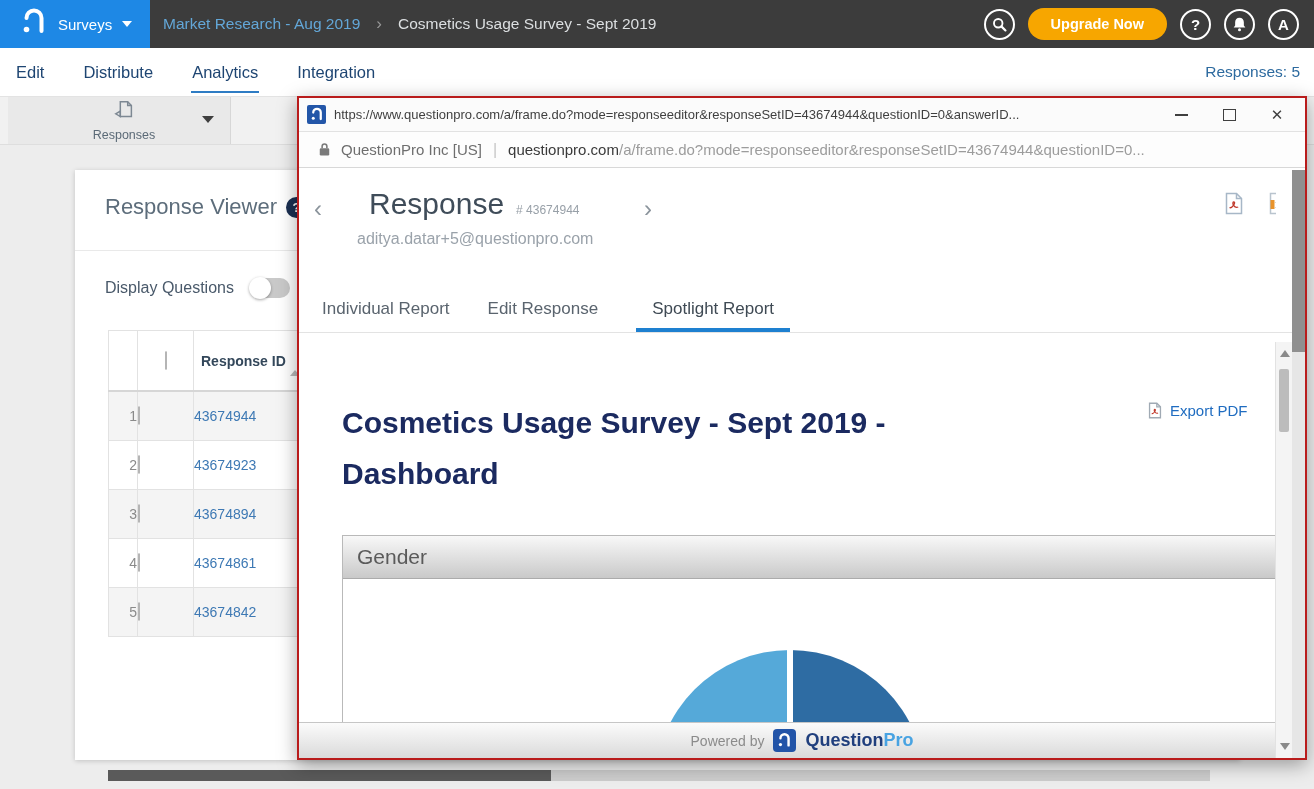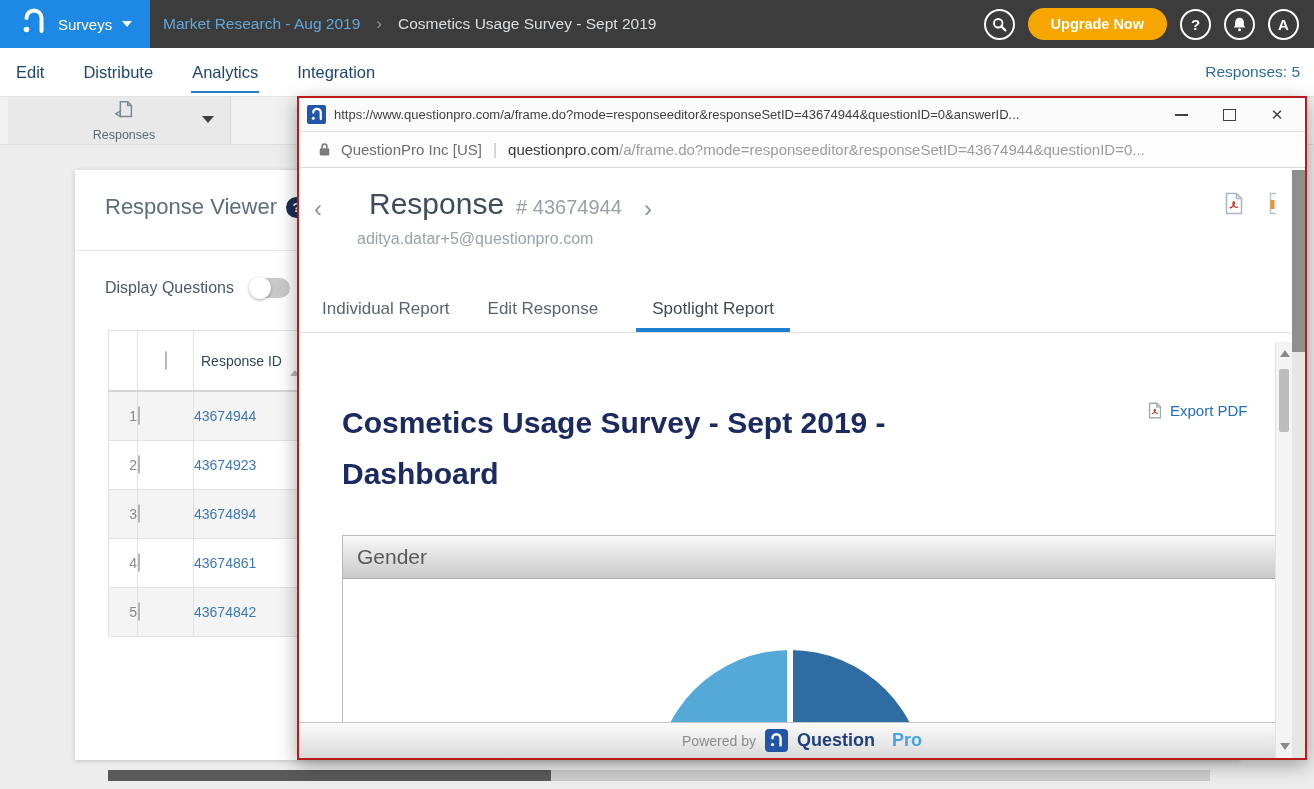--- a/index.html
+++ b/index.html
@@ -63,21 +63,21 @@
   .resp-table{position:absolute;left:33px;top:160px;width:1100px;border-collapse:collapse;}
   .resp-table td,.resp-table th{border:1px solid #e2e2e2;padding:0;}
   .resp-table th{height:59px;background:#fff;border-bottom:2px solid #d6d6d6;}
   .resp-table td{height:48px;}
   .col-num{width:28px;}
   .col-check{width:55px;}
   .cell-num{text-align:right;padding-right:7px;color:#8a8a8a;font-size:14px;}
   .checkbox{width:20px;height:20px;border:1px solid #b5b5b5;border-radius:3px;background:#fff;
             margin:0 auto;cursor:pointer;}
   .th-id{position:relative;text-align:left;}
-  .th-id-label{font-size:14px;color:#33475a;font-weight:normal;padding-left:7px;}
+  .th-id-label{font-size:14px;color:#33475a;font-weight:bold;padding-left:7px;}
   .sort-icon{position:absolute;left:96px;top:22px;}
   .sort-icon .up{width:0;height:0;border-left:5px solid transparent;border-right:5px solid transparent;
                  border-bottom:6px solid #b8b8b8;margin-bottom:2px;}
   .sort-icon .down{width:0;height:0;border-left:5px solid transparent;border-right:5px solid transparent;
                    border-top:6px solid #b8b8b8;}
   .cell-id{color:#3e79b4;font-size:14px;padding-left:30px;cursor:pointer;}
   tr.alt td{background:#f4f4f4;}
 
   
   .h-scroll{position:absolute;left:108px;top:770px;width:1102px;height:11px;background:#cdcdcd;z-index:3;}
@@ -110,21 +110,21 @@
   .outer-scroll{position:absolute;right:0;top:0;bottom:0;width:13px;background:#e6e6e6;}
   .outer-scroll .thumb{position:absolute;top:0;left:0;width:13px;height:182px;background:#8f8f8f;cursor:grab;}
 
   
   .resp-header{position:absolute;left:0;top:0;right:13px;height:115px;}
   .nav-chev{position:absolute;top:27px;font-size:24px;color:#8b949c;cursor:pointer;line-height:1;}
   .chev-prev{left:15px;}
   .chev-next{left:345px;}
   .resp-title-row{position:absolute;left:70px;top:17px;display:flex;align-items:baseline;gap:12px;}
   .resp-title{font-size:30px;color:#3f4c59;}
-  .resp-id{font-size:20px;color:#98a0a8;}
+  .resp-id{font-size:12px;color:#98a0a8;}
   .resp-email{position:absolute;left:58px;top:60px;font-size:16px;color:#9aa2aa;}
   .hdr-pdf{position:absolute;right:47px;top:22px;cursor:pointer;}
   .hdr-doc-partial{position:absolute;right:16px;top:22px;width:9px;overflow:hidden;cursor:pointer;}
 
   
   .ptabs{position:absolute;left:0;right:13px;top:115px;height:48px;border-bottom:1px solid #e3e3e3;
          display:flex;align-items:center;padding-left:23px;gap:38px;box-sizing:border-box;}
   .ptab{font-size:17px;color:#5a646e;cursor:pointer;height:100%;display:flex;align-items:center;
         position:relative;}
   .ptab.active{color:#3f4a54;padding:0 16px;}
@@ -146,21 +146,21 @@
 
   
   .pfooter{position:absolute;left:0;right:0;bottom:0;height:35px;
            background:linear-gradient(#fbfbfb,#dadada);border-top:1px solid #c6c6c6;
            display:flex;align-items:center;justify-content:center;gap:9px;}
   .pf-text{font-size:14px;color:#8b8b8b;}
   .pf-logo{width:23px;height:23px;background:#2254a8;border-radius:4px;display:flex;
            align-items:center;justify-content:center;}
   .pf-brand{font-size:18px;font-weight:bold;}
   .pf-q{color:#203f7d;}
-  .pf-pro{color:#48a3e2;padding-left:17px;}
+  .pf-pro{color:#48a3e2;}
 
   
   .inner-scroll{position:absolute;right:13px;top:172px;bottom:0;width:17px;background:#f4f4f4;
                 border-left:1px solid #e2e2e2;box-sizing:border-box;}
   .is-arrow{position:absolute;left:4px;width:0;height:0;border-left:5px solid transparent;
             border-right:5px solid transparent;cursor:pointer;}
   .is-up{top:8px;border-bottom:7px solid #8a8a8a;}
   .is-dn{bottom:8px;border-top:7px solid #8a8a8a;}
   .inner-scroll .thumb{position:absolute;left:3px;top:27px;width:10px;height:63px;background:#bcbcbc;
                        border-radius:2px;cursor:grab;}

